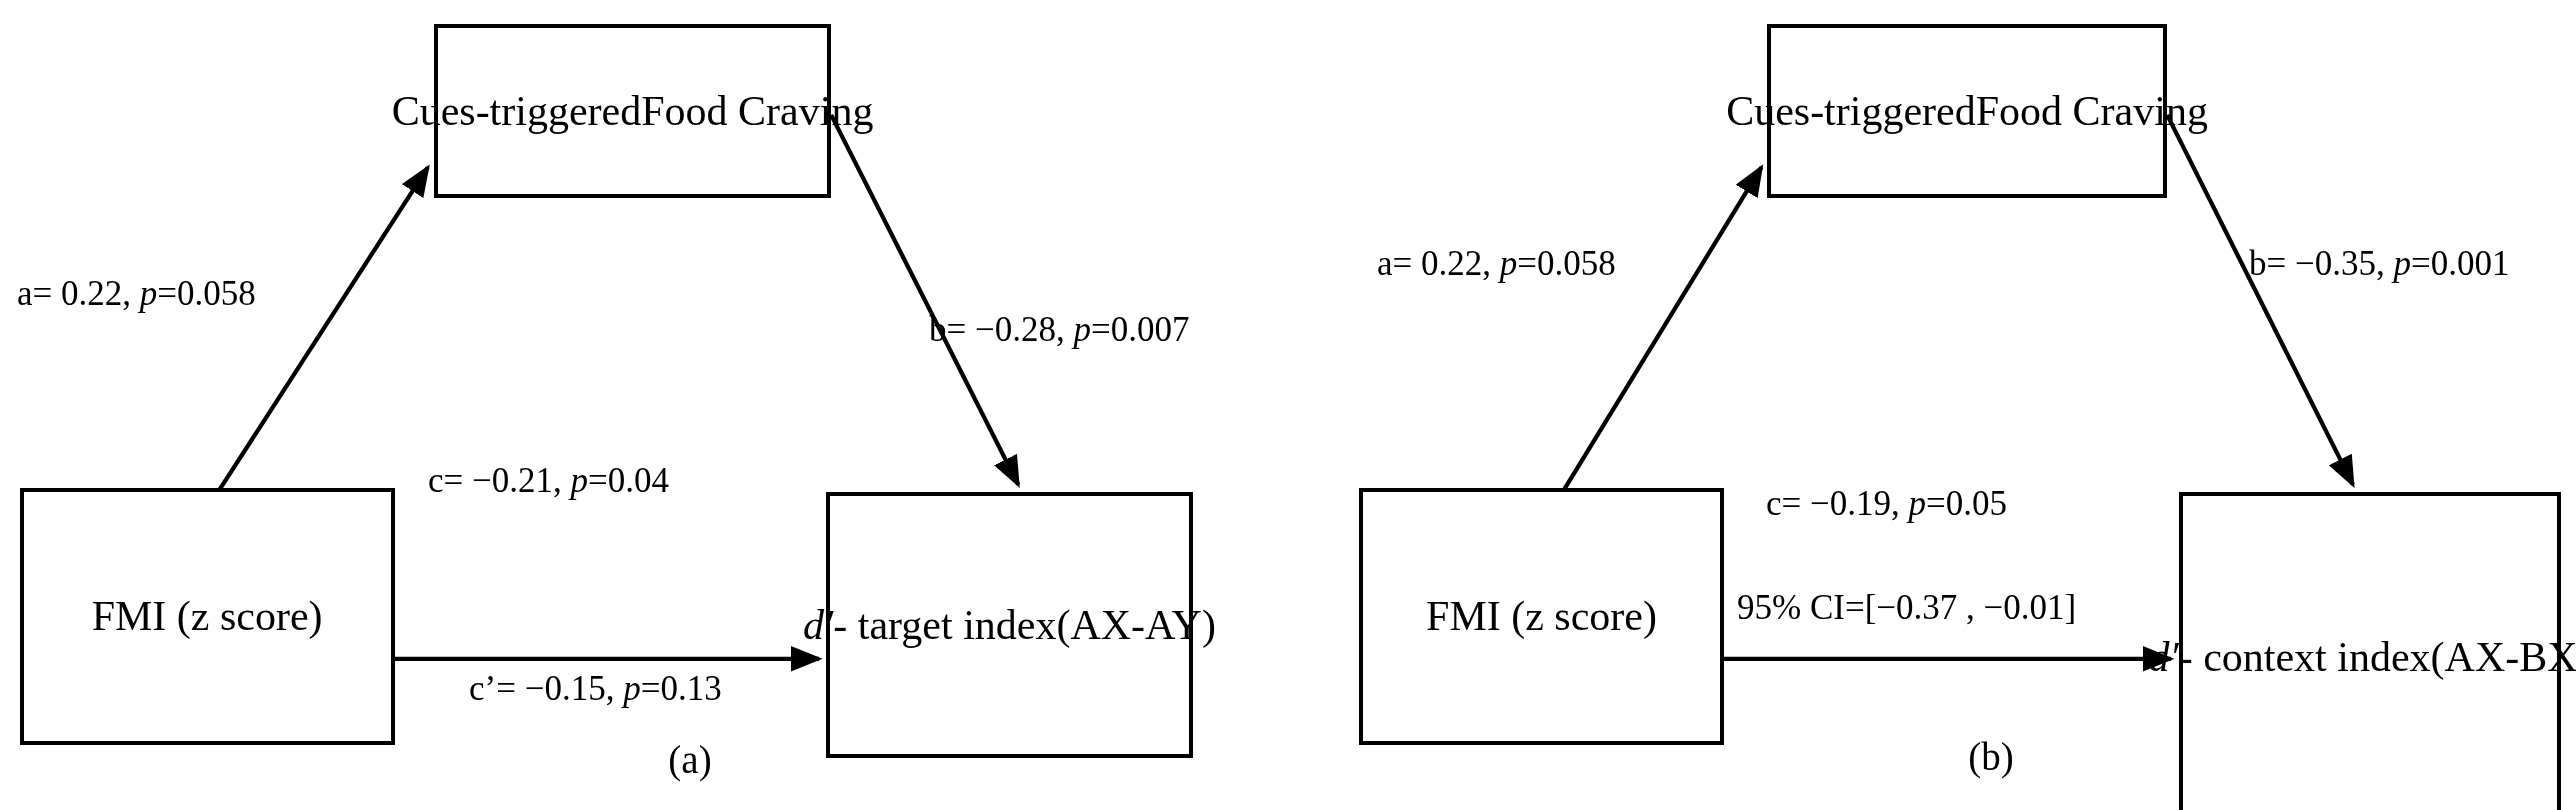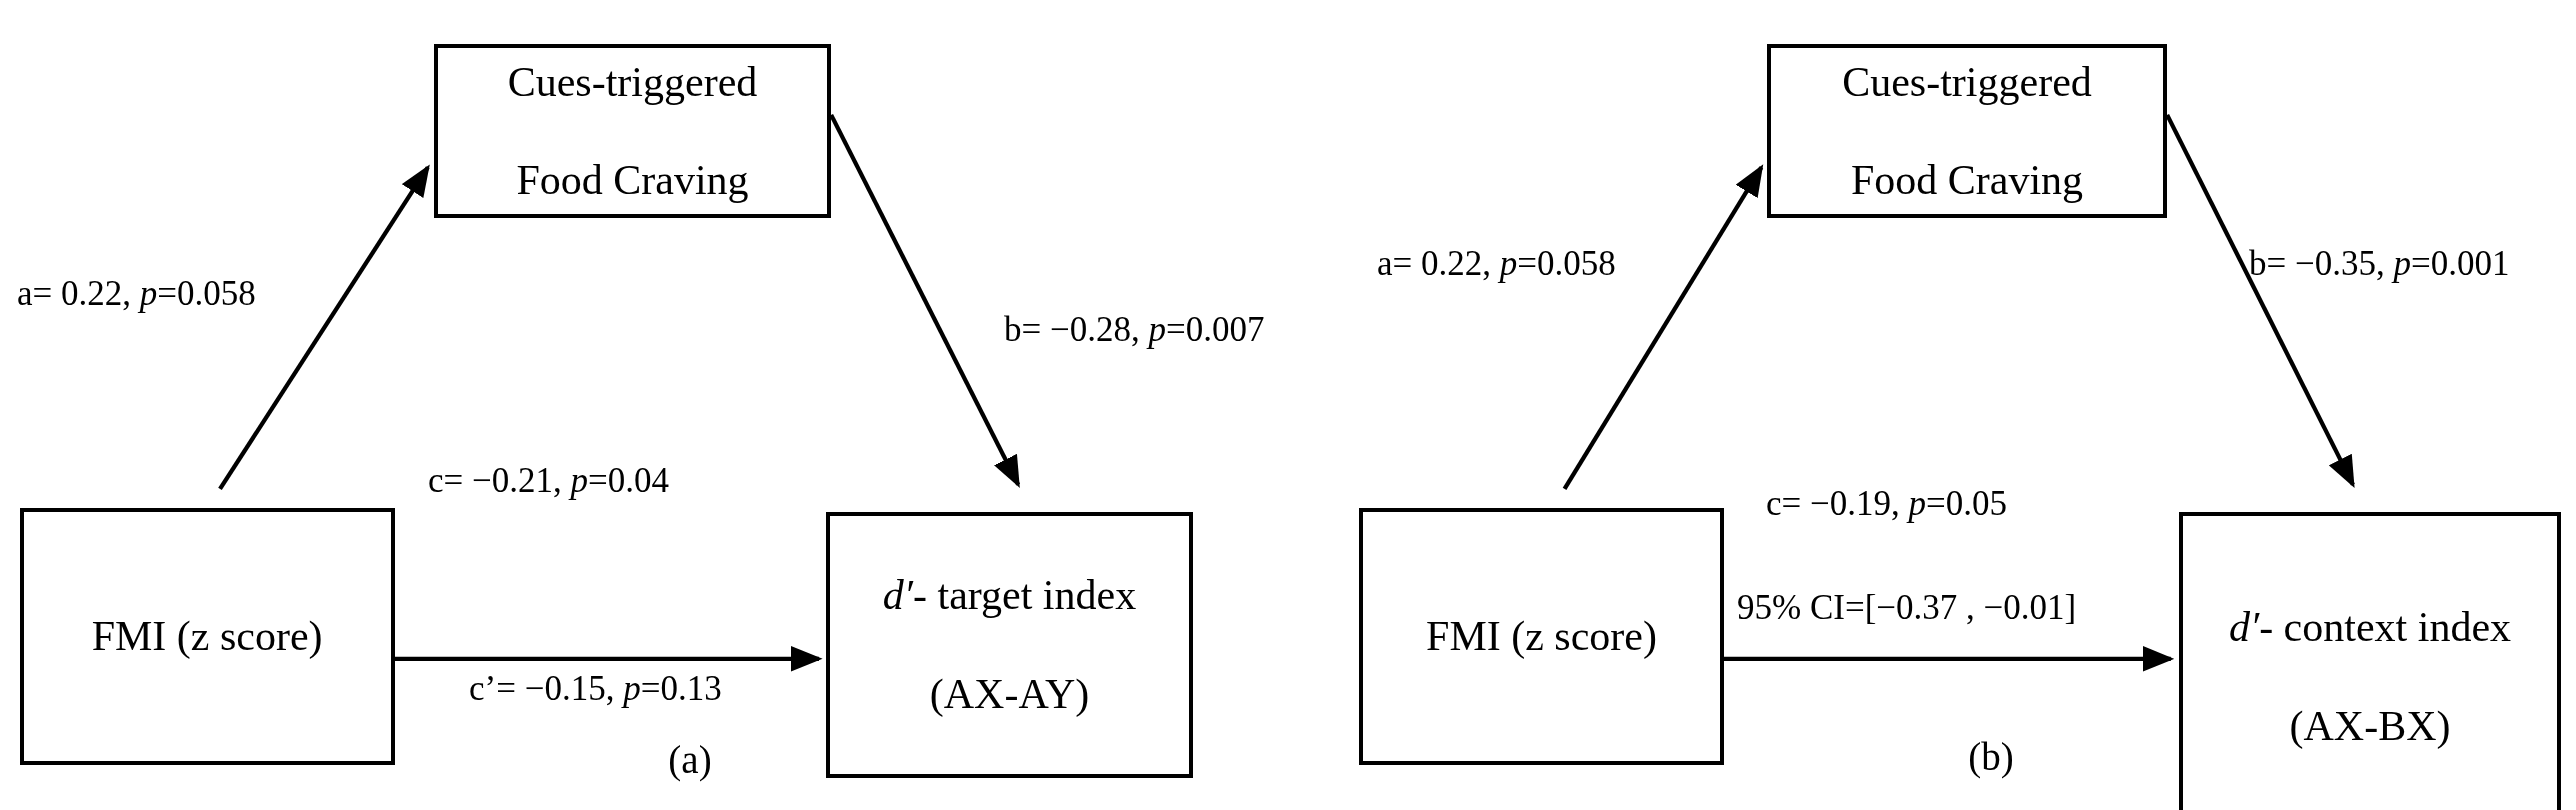--- a/index.html
+++ b/index.html
@@ -16,27 +16,25 @@
     position: absolute;
     left: 0; top: 0;
     width: 2576px; height: 811px;
   }
   .node {
     position: absolute;
     box-sizing: border-box;
     border: 4.9px solid #000000;
     background: #ffffff;
     display: flex;
-    flex-direction: column;
     align-items: center;
     justify-content: center;
     text-align: center;
     font-size: 42px;
     line-height: 2.35;
-    margin-top: 20px;
   }
   .node .bline { display: block; white-space: nowrap; }
   .plabel {
     position: absolute;
     font-size: 35px;
     line-height: 46px;
     white-space: nowrap;
   }
   .center { text-align: left; }
   .left { text-align: left; }
@@ -79,21 +77,21 @@
     <span class="bline">FMI (z score)</span>
   </div>
 
   <div class="node" style="left:826px; top:492px; width:367px; height:266px;">
     <span class="bline"><span class="it">d′</span><span>- target index</span></span>
     <span class="bline">(AX-AY)</span>
   </div>
 
   <div class="plabel left" style="left:17px; top:271px; width:318px;"><span>a= 0.22, </span><span class="it">p</span><span>=0.058</span></div>
 
-  <div class="plabel left" style="left:1004px; top:307px; width:330px;"><span>b= −0.28, </span><span class="it">p</span><span>=0.007</span></div>
+  <div class="plabel left" style="left:929px; top:307px; width:330px;"><span>b= −0.28, </span><span class="it">p</span><span>=0.007</span></div>
 
   <div class="plabel center" style="left:428px; top:458px; width:354px;"><span>c= −0.21, </span><span class="it">p</span><span>=0.04</span></div>
 
 
   <div class="plabel center" style="left:469px; top:666px; width:367px;"><span>c’= −0.15, </span><span class="it">p</span><span>=0.13</span></div>
 
   <div class="caption" style="left:629px; top:735px; width:122px;">(a)</div>
 
   <div class="node" style="left:1767px; top:24.4px; width:400px; height:174px;">
     <span class="bline">Cues-triggered</span>

